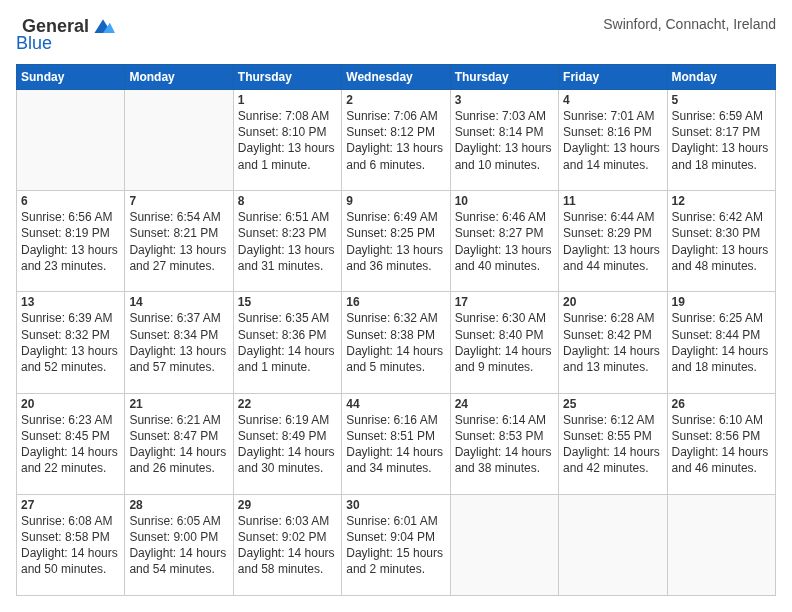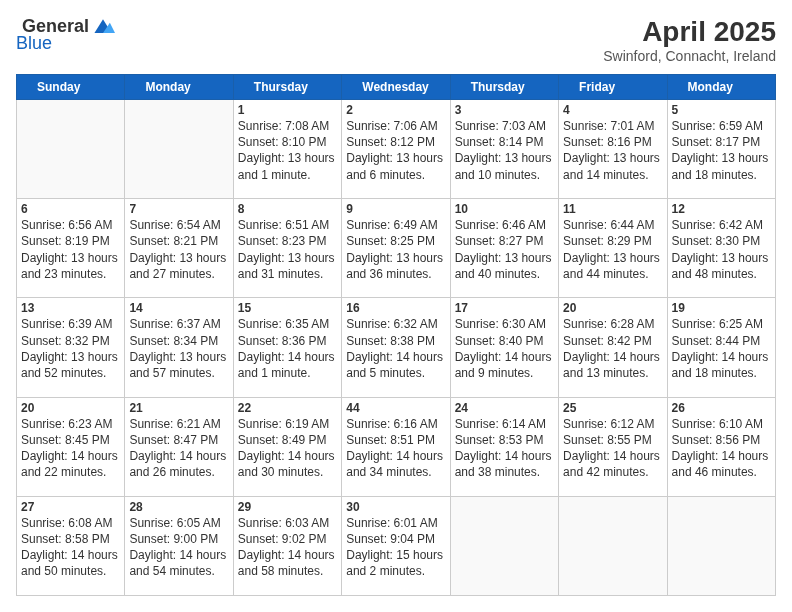--- a/index.html
+++ b/index.html
@@ -59,21 +59,21 @@
     .calendar {
       flex: 1;
       border: 1px solid #ccc;
       border-collapse: collapse;
       width: 100%;
       table-layout: fixed;
     }
     .calendar th {
       background: #1565c0;
       color: #fff;
-      padding: 5px 20px;
+      padding: 5px 4px;
       font-size: 12px;
       font-weight: bold;
       border: 1px solid #1a5faa;
       text-align: left;
     }
     .calendar td {
       border: 1px solid #ccc;
       vertical-align: top;
       padding: 3px 4px;
       font-size: 9.5px;
@@ -112,21 +112,20 @@
           <span class="logo-text-general">General</span>
           <svg class="logo-icon" viewBox="0 0 28 22" xmlns="http://www.w3.org/2000/svg">
             <polygon points="4,18 14,2 24,18" fill="#1565c0"></polygon>
             <polygon points="14,18 22,6 28,18" fill="#42a5f5"></polygon>
           </svg>
         </div>
         <span class="logo-text-blue" style="margin-top:-4px;">Blue</span>
       </div>
     </div>
     <div class="title-block">
-      <div class="title-month">April 2025</div>
       <div class="title-location">Swinford, Connacht, Ireland</div>
     </div>
   </div>
 
   <table class="calendar">
     <thead>
       <tr>
         <th>Sunday</th>
         <th>Monday</th>
         <th>Thursday</th>

